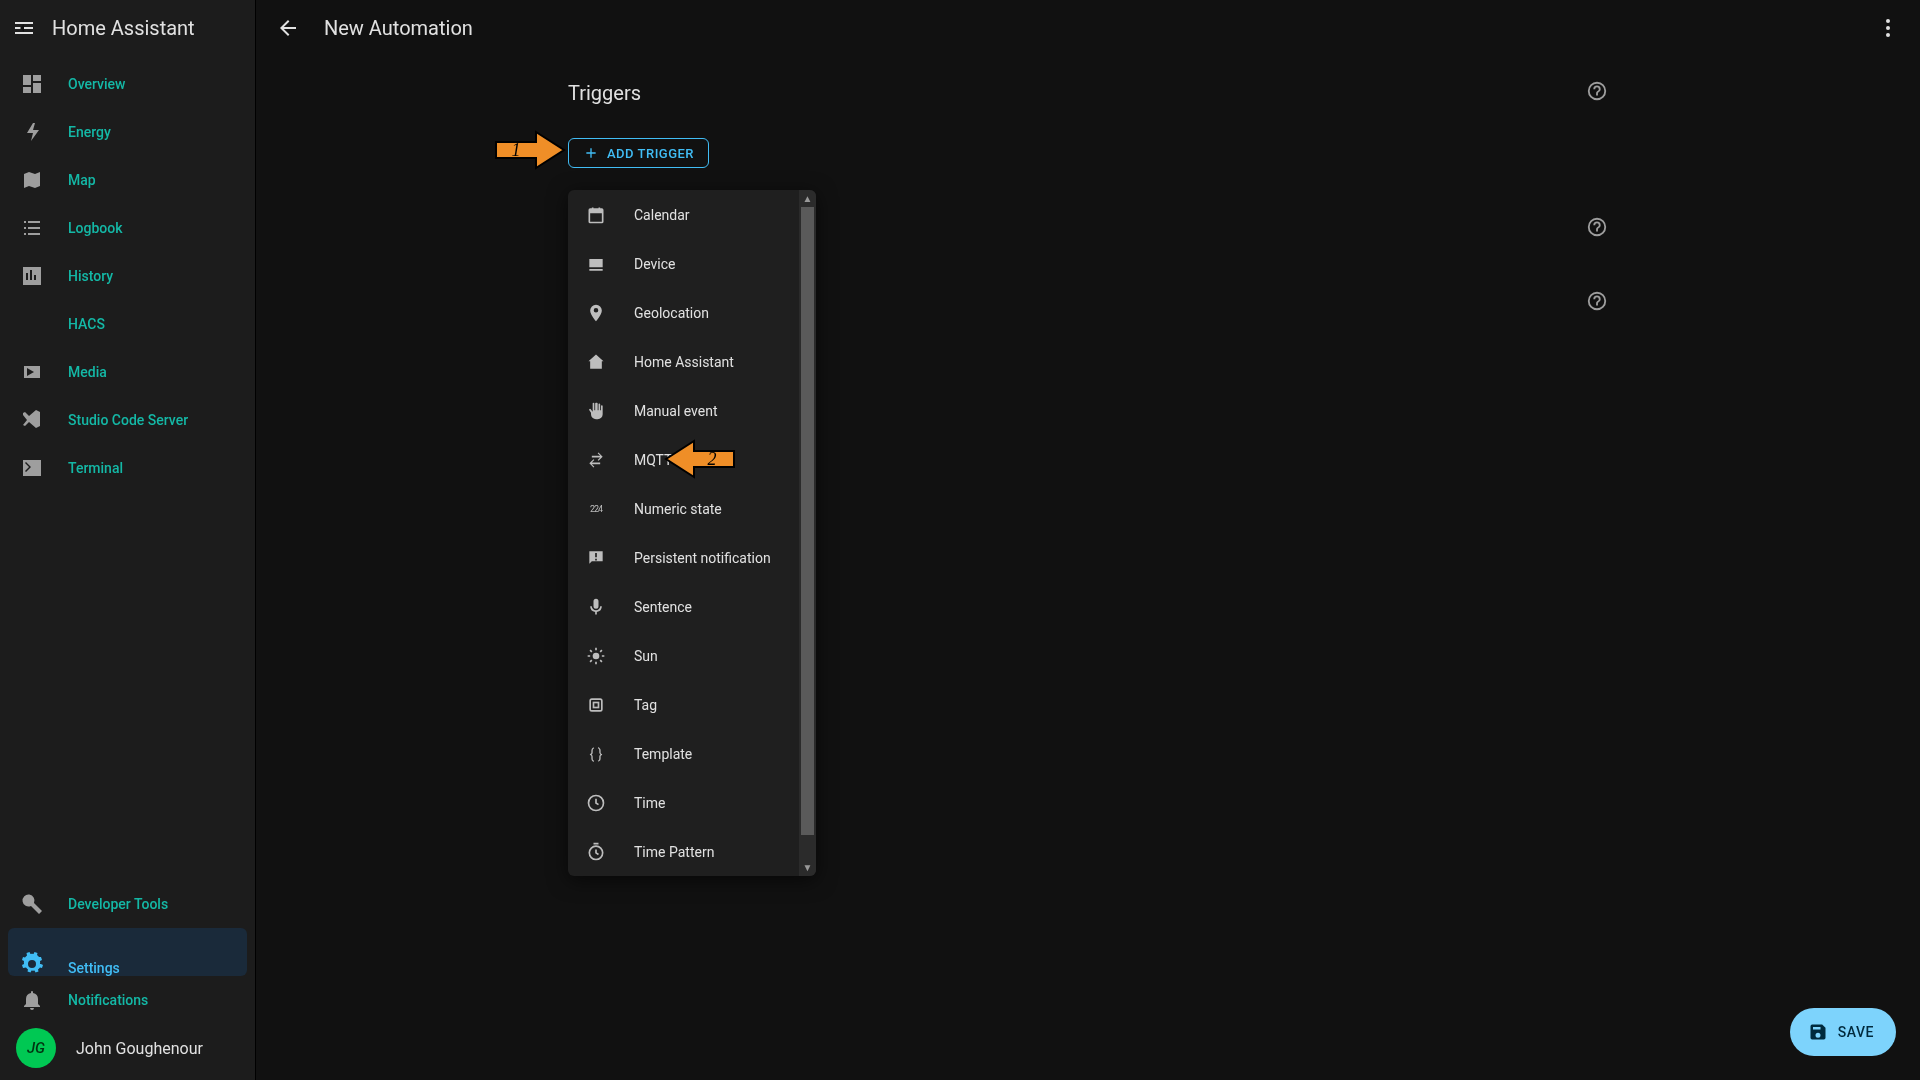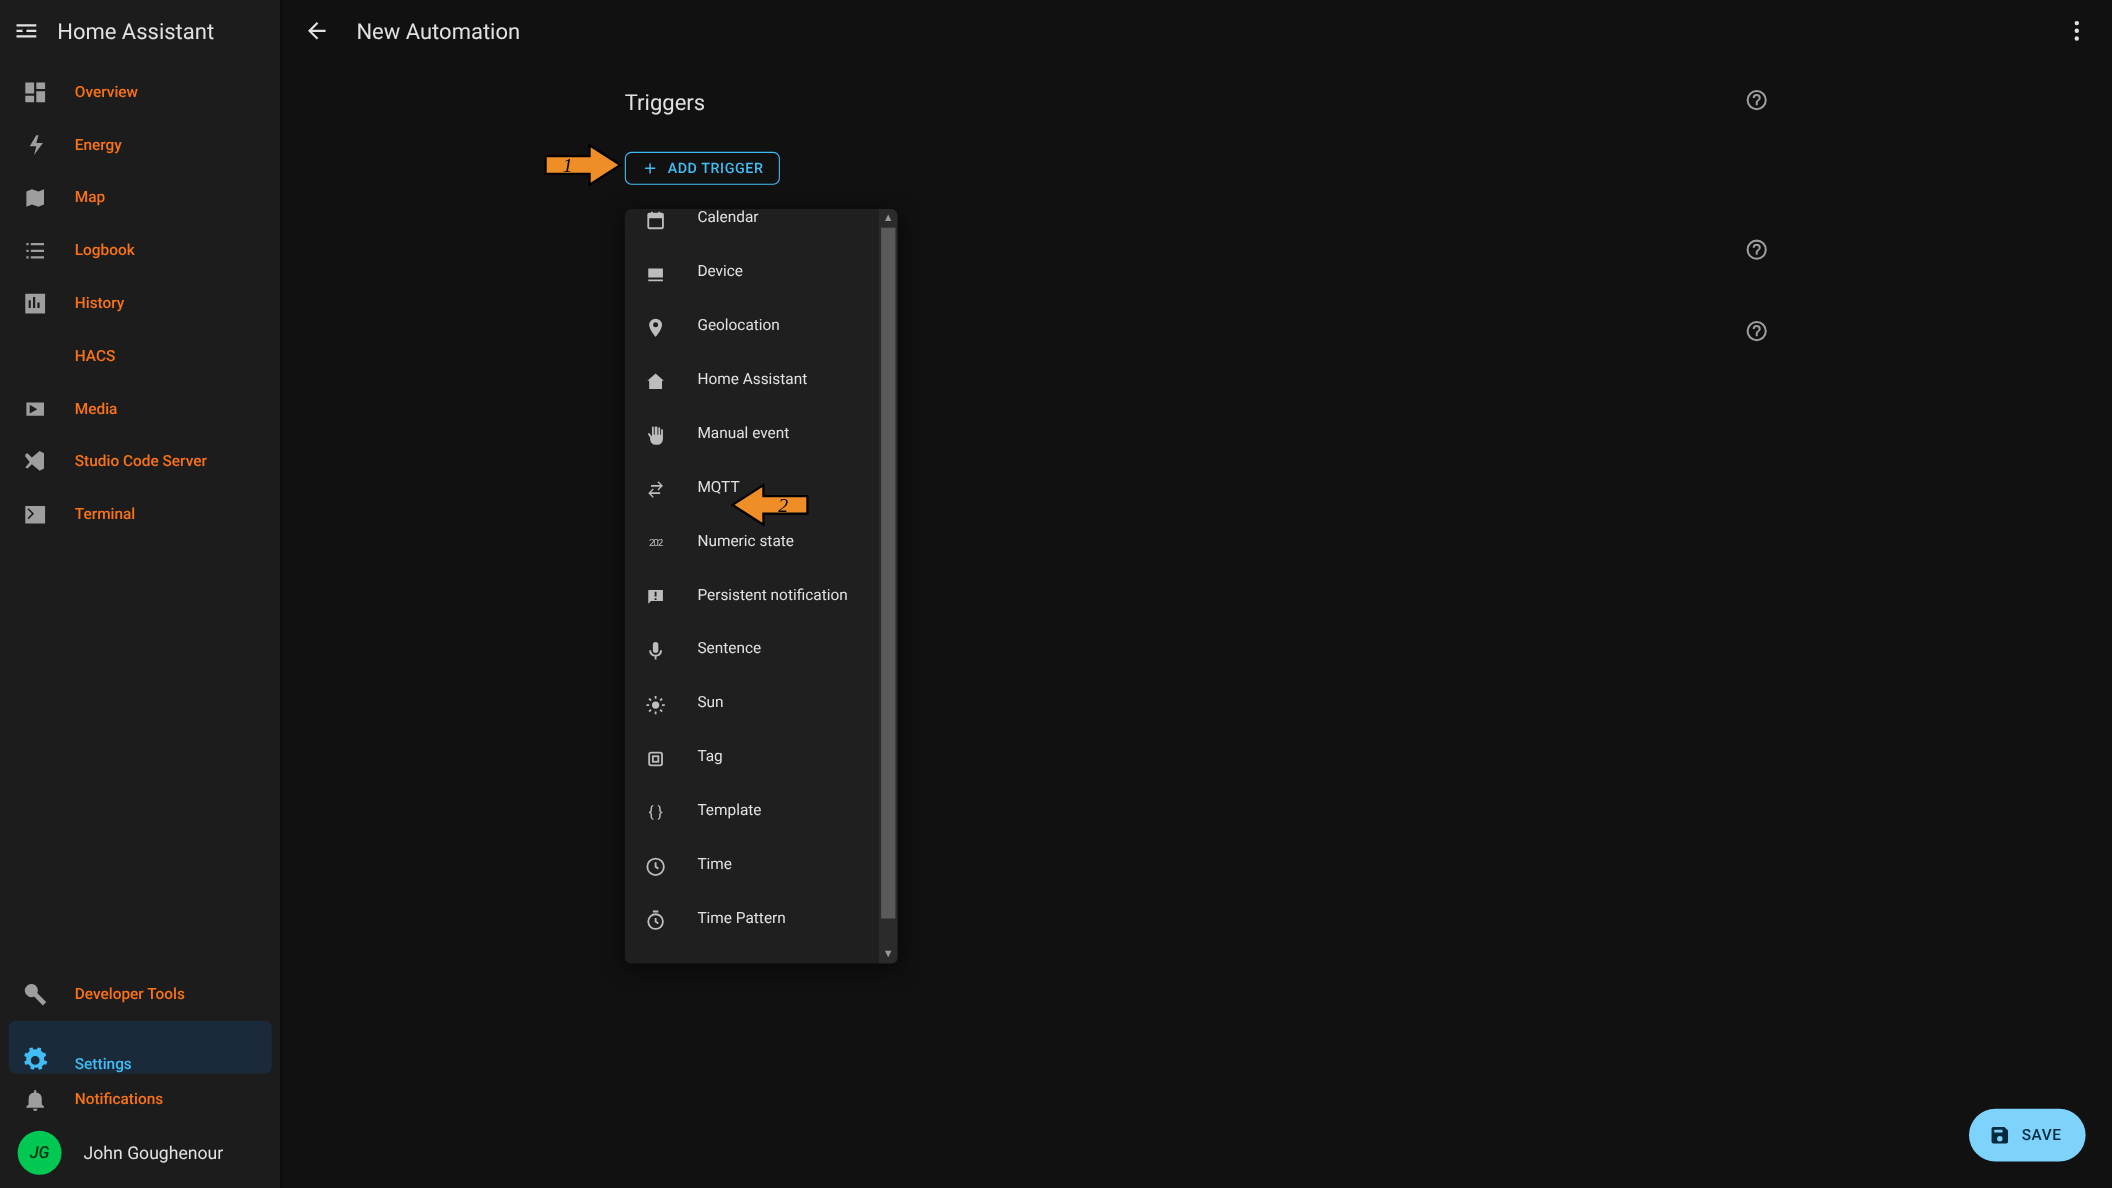--- a/index.html
+++ b/index.html
@@ -30,21 +30,21 @@
 .side-btn { color: #e1e1e1; display: flex; align-items: center; justify-content: center; }
 .sidebar-title { font-size: 20px; font-weight: 400; color: #e1e1e1; }
 .sidebar-nav { flex: 1; padding: 4px 8px; }
 .nav-item {
   height: 48px;
   display: flex;
   align-items: center;
   padding: 0 12px;
   gap: 24px;
   border-radius: 6px;
-  color: #f97316;
+  color: #14b8a6;
   font-size: 14px; font-weight: 500;
   cursor: pointer;
 }
 .nav-item svg, .nav-item .icon-slot { width: 24px; height: 24px; flex: 0 0 24px; color: #9e9e9e; display:flex; align-items:center; justify-content:center;}
 .nav-item.active {
   background: #1a2a3a;
   color: #41bdf5;
   align-items: flex-end;
 }
 .nav-item.active svg { color: #41bdf5; }
@@ -105,21 +105,21 @@
   width: 248px;
   background: #1f1f1f;
   border-radius: 6px;
   box-shadow: 0 4px 20px rgba(0,0,0,0.6);
   overflow: hidden;
 }
 .menu-scroll { max-height: 740px; overflow: hidden; }
 .menu-item {
   height: 49px;
   padding: 0 18px 0 18px;
-  display: flex; align-items: flex-start; gap: 28px;
+  display: flex; align-items: center; gap: 28px;
   color: #e1e1e1; font-size: 14px;
   cursor: pointer;
 }
 .menu-item .micon { width: 20px; height: 20px; color: #bdbdbd; display:flex; align-items:center; justify-content:center; flex:0 0 20px;}
 .menu-scrollbar {
   position: absolute; right: 0; top: 0; bottom: 0; width: 17px;
   background: #2b2b2b;
 }
 .menu-scrollbar .arrow { position:absolute; left:0; right:0; height:17px; display:flex; align-items:center; justify-content:center; color:#999; font-size:10px;}
 .menu-scrollbar .thumb { position:absolute; left:2px; right:2px; top:17px; height: 628px; background:#5a5a5a; }
@@ -365,21 +365,21 @@
                   </span>
                 <span>MQTT</span>
 
                 <svg class="annot-arrow-left" style="position:absolute; left:92px; top:0px;" viewBox="0 0 76 48">
                   <path class="arrow-shape" d="M74 16 H34 V6 L6 24 L34 42 V32 H74 Z"></path>
                   <text x="52" y="30" fill="#000" font-size="18" font-family="cursive" font-style="italic" text-anchor="middle">2</text>
                 </svg>
               </div>
               <div class="menu-item">
                 <span class="micon">
-                    <span style="font-size:9px;letter-spacing:-1px;">202</span>
+                    <span style="font-size:9px;letter-spacing:-1px;">224</span>
                   </span>
                 <span>Numeric state</span>
               </div>
               <div class="menu-item">
                 <span class="micon">
                     <svg viewBox="0 0 24 24" fill="currentColor">
                       <path d="M4 4h16v12H7l-3 3V4m7 2v5h2V6h-2m0 7v2h2v-2h-2z"></path>
                     </svg>
                   </span>
                 <span>Persistent notification</span>

